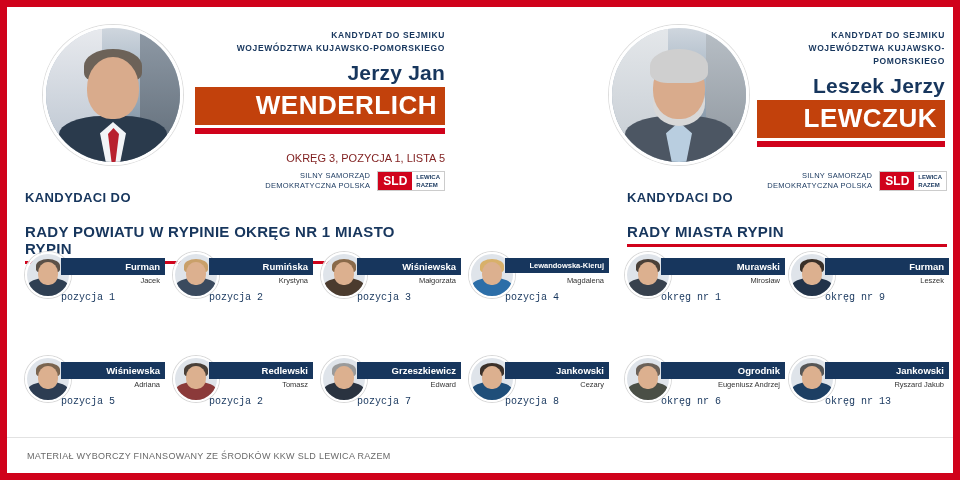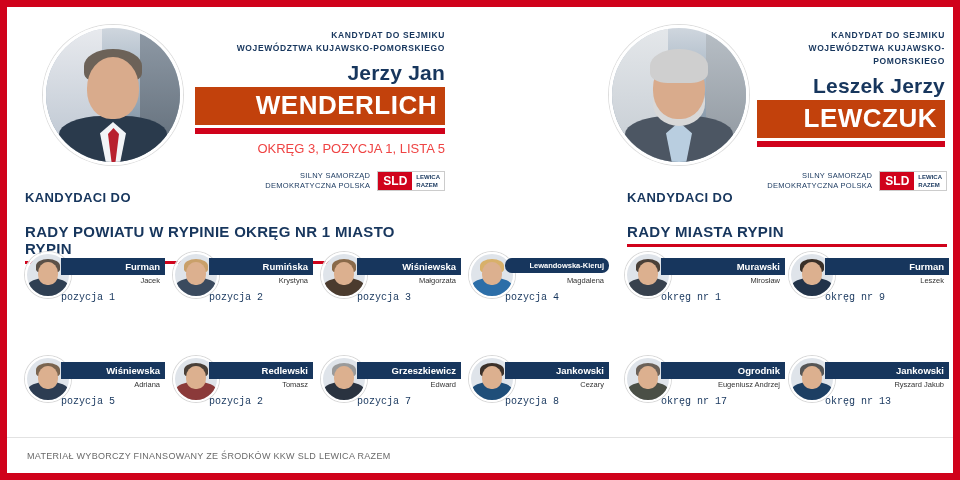--- a/index.html
+++ b/index.html
@@ -122,23 +122,23 @@
     display: block;
   }
   .redline {
     height: 6px;
     background: #d0021b;
     margin-top: 3px;
   }
   .cand-left .redline  { width: 100%; }
   .cand-right .redline { width: 100%; }
   .okreg {
-    margin-top: 7px;
-    font-size: 13px;
-    color: #ef4444;
+    margin-top: 18px;
+    font-size: 11px;
+    color: #7f1d1d;
   }
 
   .logo-row {
     position: absolute;
     bottom: 4px; right: 0;
     display: flex;
     align-items: center;
     gap: 7px;
   }
   .cand-left .logo-row  { right: 0; }
@@ -206,21 +206,21 @@
     width: 104px;
     background: #17365d;
     color: #ffffff;
     text-align: right;
     font-size: 9.5px;
     font-weight: bold;
     padding: 3px 5px 3px 18px;
     white-space: nowrap;
     overflow: hidden;
   }
-  .chip .namebar.small { font-size: 7.5px; border-radius: 7px; }
+  .chip .namebar.small { font-size: 7.5px; }
   .chip .given {
     position: absolute;
     left: 36px; top: 24px;
     width: 104px;
     text-align: right;
     font-size: 7.5px;
     color: #333333;
     padding-right: 5px;
   }
   .chip .pos {
@@ -483,21 +483,21 @@
 
     <div class="chip wide" style="left:0px; top:104px;">
       <div class="av">
           <div class="a-bg"></div>
           <div class="a-body" style="background:#4a4f46"></div>
           <div class="a-hair" style="background:#6b6158"></div>
           <div class="a-head"></div>
         </div>
       <div class="namebar">Ogrodnik</div>
       <div class="given">Eugeniusz Andrzej</div>
-      <div class="pos">okręg nr 17</div>
+      <div class="pos">okręg nr 6</div>
     </div>
 
     <div class="chip wide" style="left:164px; top:104px;">
       <div class="av">
           <div class="a-bg"></div>
           <div class="a-body" style="background:#1d3f63"></div>
           <div class="a-hair" style="background:#555"></div>
           <div class="a-head"></div>
         </div>
       <div class="namebar">Jankowski</div>

